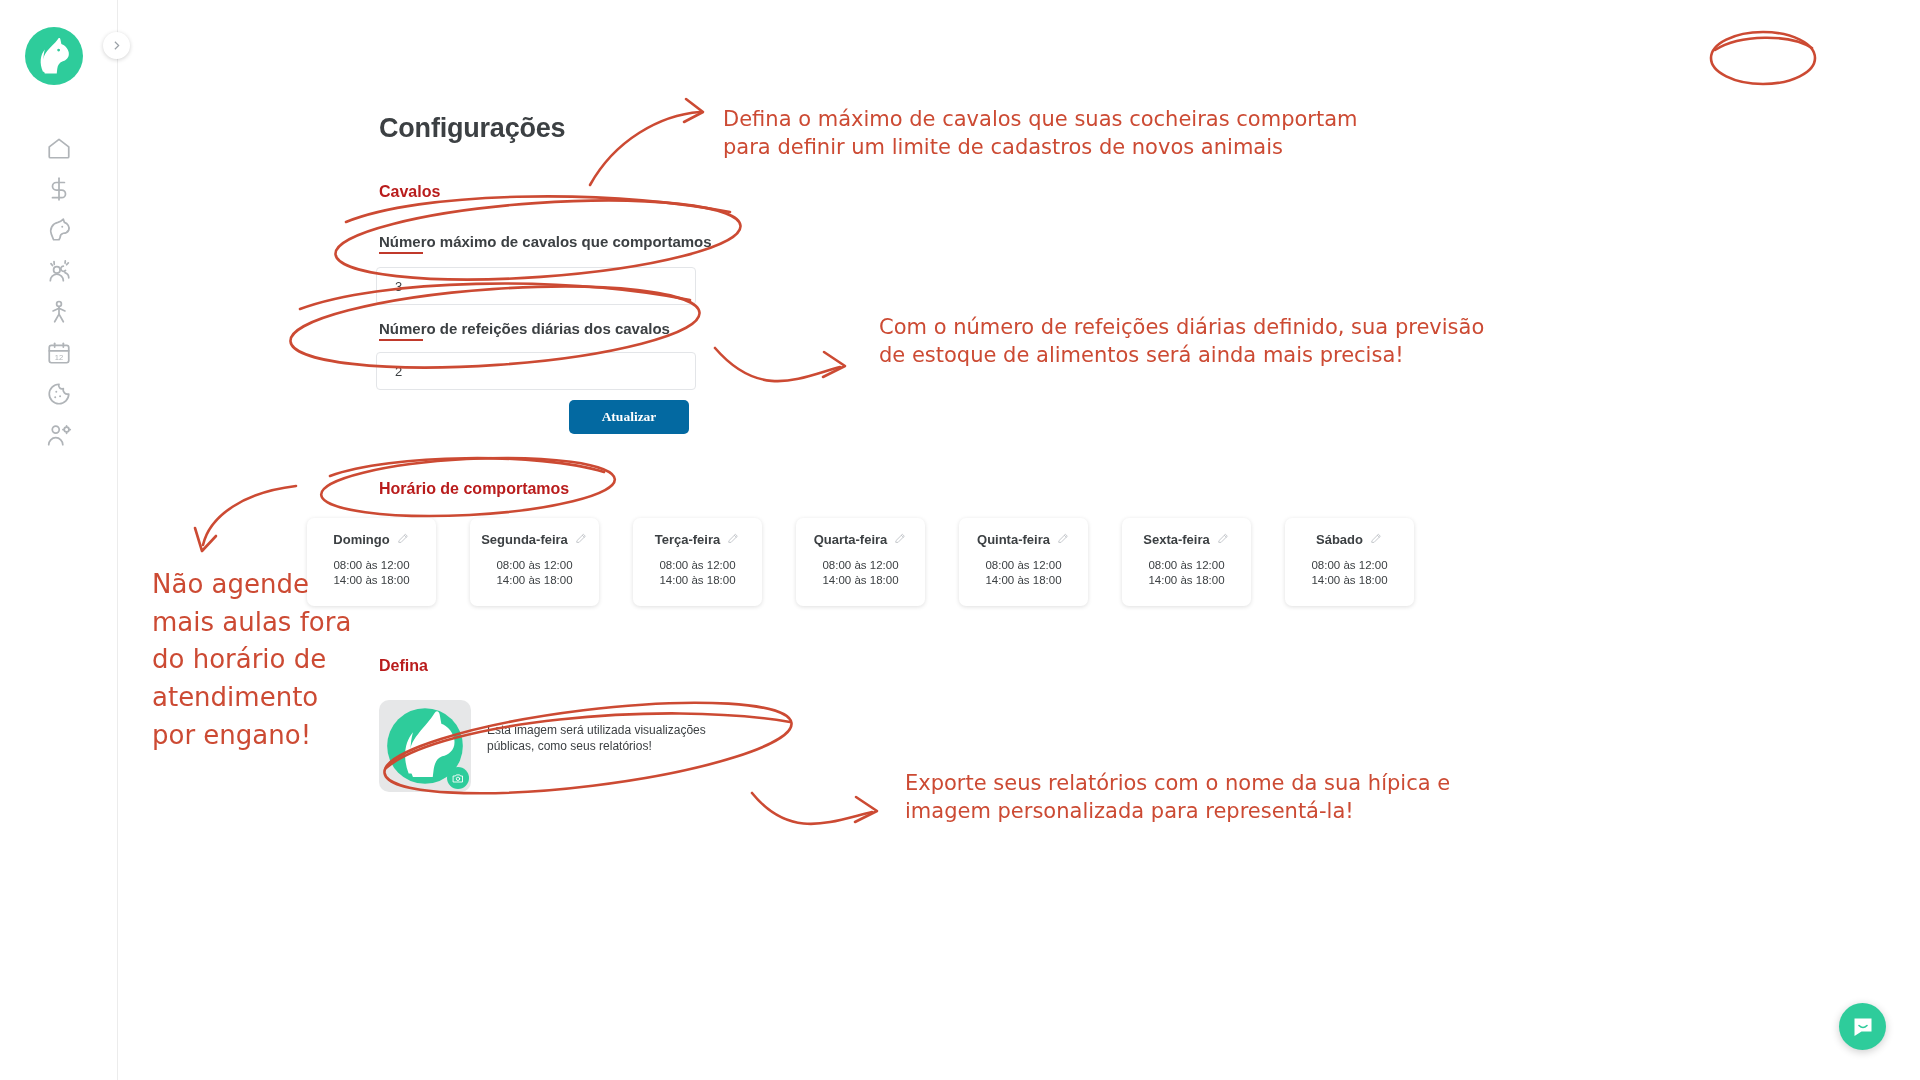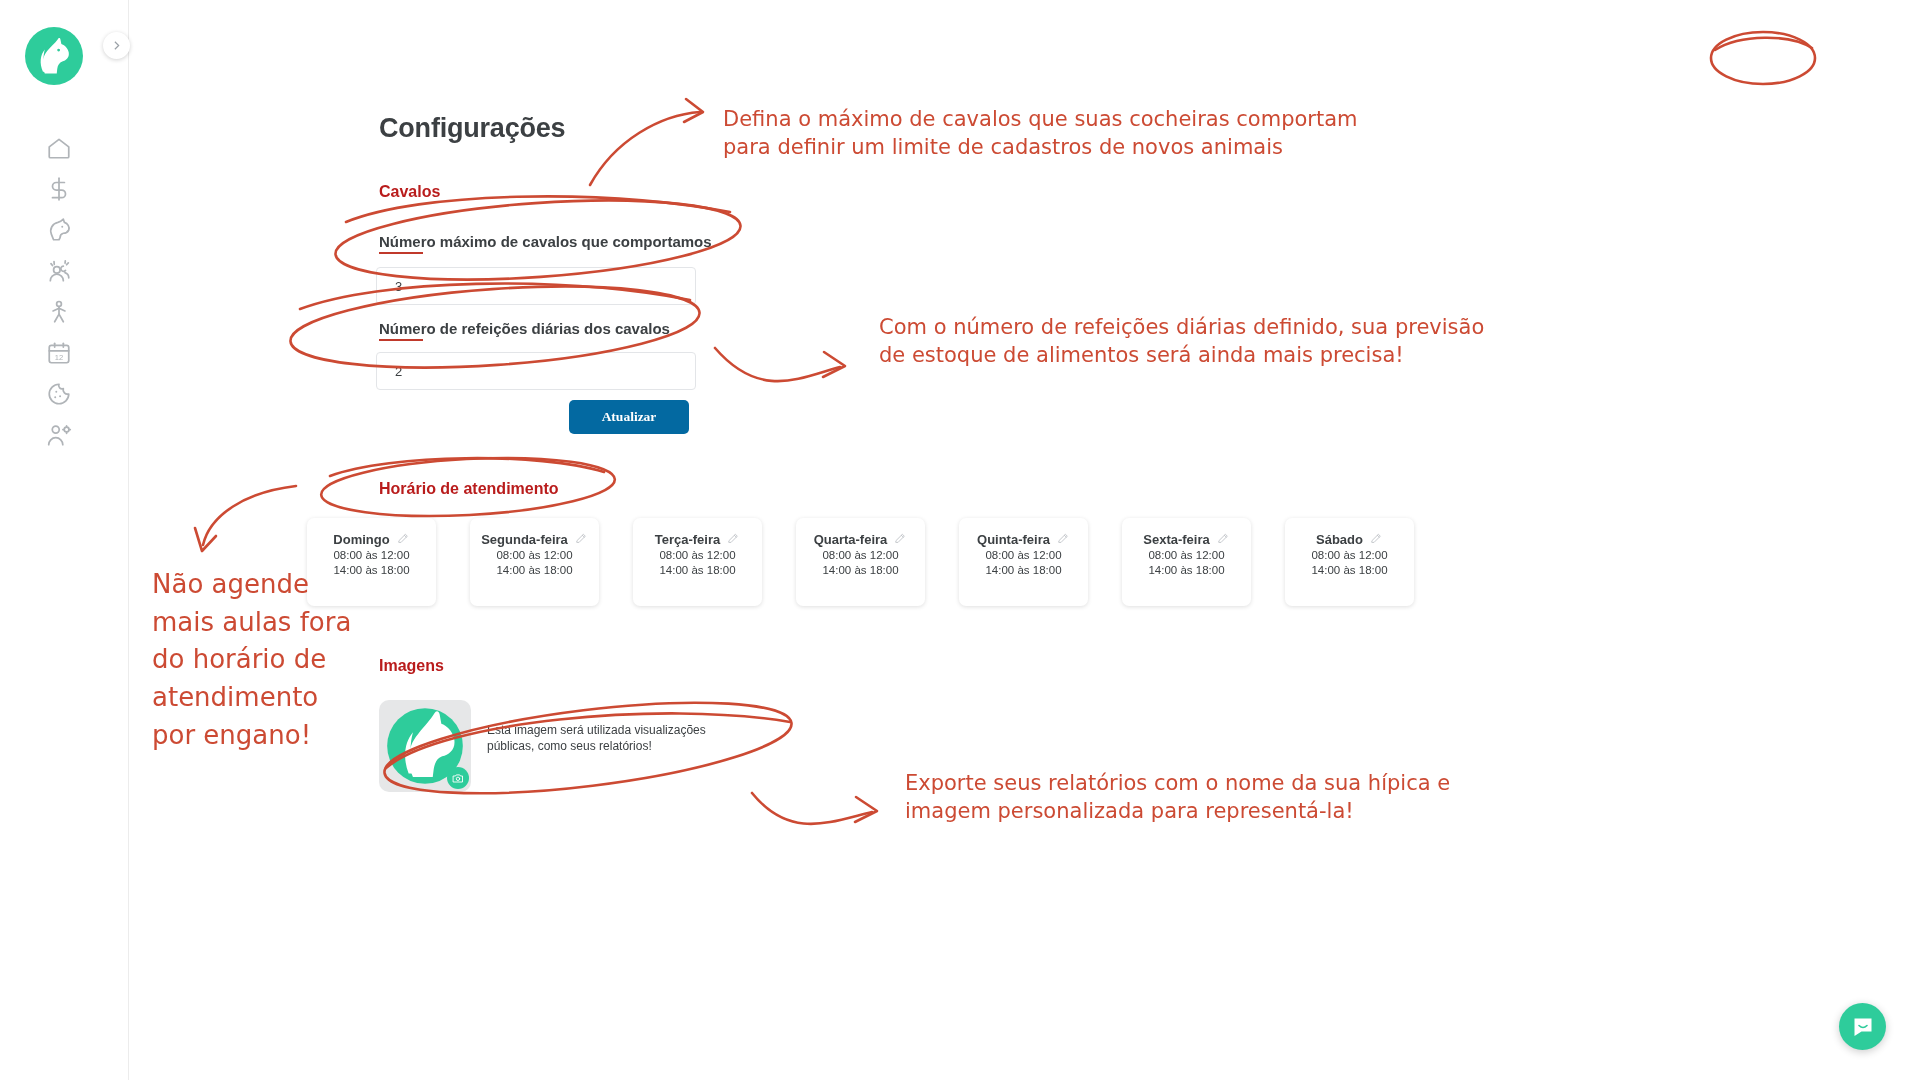--- a/index.html
+++ b/index.html
@@ -7,21 +7,21 @@
     width: 1920px; height: 1080px;
     background: #ffffff;
     font-family: "Liberation Sans", sans-serif;
     overflow: hidden;
     position: relative;
   }
 
   
   #sidebar {
     position: absolute; left: 0; top: 0;
-    width: 129px; height: 1080px;
+    width: 118px; height: 1080px;
     background: #ffffff;
     border-right: 1px solid #ececec;
     z-index: 20;
   }
   #sidebar-logo {
     position: absolute; left: 25px; top: 27px;
     width: 58px; height: 58px;
     border-radius: 50%;
     background: #2ecc9b;
     display: flex; align-items: center; justify-content: center;
@@ -112,21 +112,21 @@
     box-shadow: 0 1px 4px rgba(0,0,0,0.13);
     padding-top: 12px;
   }
   .day-card-head {
     display: flex; align-items: center; justify-content: center;
     gap: 7px;
   }
   .day-card-title { font-size: 13px; font-weight: bold; color: #3c4043; }
   .pencil-icon svg { width: 13px; height: 13px; stroke: #b9bdc2; fill: none; stroke-width: 1.5; stroke-linecap: round; stroke-linejoin: round; }
   .day-times {
-    margin-top: 0; text-align: center;
+    margin-top: 10px; text-align: center;
     font-size: 11.5px; color: #3c4043; line-height: 1.34;
   }
 
   
   #img-thumb {
     position: absolute; left: 262px; top: 700px;
     width: 92px; height: 92px;
     background: #e6e7e8;
     border-radius: 10px;
     display: flex; align-items: center; justify-content: center;
@@ -268,21 +268,21 @@
   <div class="field-label" id="lbl-max">Número máximo de cavalos que comportamos</div>
   <div class="field-underline" id="und-max"></div>
   <div class="field-input" id="inp-max">3</div>
 
   <div class="field-label" id="lbl-ref">Número de refeições diárias dos cavalos</div>
   <div class="field-underline" id="und-ref"></div>
   <div class="field-input" id="inp-ref">2</div>
 
   <button id="btn-atualizar">Atualizar</button>
 
-  <div class="section-head" id="sec-horario">Horário de atendimento</div>
+  <div class="section-head" id="sec-horario">Horário de comportamos</div>
 
   <div id="day-cards">
       <div class="day-card" style="left: 0px;">
         <div class="day-card-head">
           <span class="day-card-title">Domingo</span>
           <span class="pencil-icon"><svg viewBox="0 0 24 24">
               <path d="M4 17.5 L15.5 6 L19 9.5 L7.5 21 H4 Z"></path>
               <line x1="13.6" y1="7.9" x2="17.1" y2="11.4"></line>
             </svg></span>
         </div>
@@ -364,21 +364,21 @@
               <line x1="13.6" y1="7.9" x2="17.1" y2="11.4"></line>
             </svg></span>
         </div>
         <div class="day-times">
           <div>08:00 às 12:00</div>
           <div>14:00 às 18:00</div>
         </div>
       </div>
     </div>
 
-  <div class="section-head" id="sec-imagens">Imagens</div>
+  <div class="section-head" id="sec-imagens">Defina</div>
 
   <div id="img-thumb">
     <svg viewBox="0 0 100 100">
       <circle cx="50" cy="50" r="44" fill="#2ecc9b"></circle>
       <path fill="#ffffff" d="M36 86 C28 68 30 50 42 36 C50 26 56 20 61 12 C63 8 66 9 67 13 L69 24 C75 26 82 32 84 42 C86 54 78 60 70 62 C64 64 61 70 60 78 L59 86 Z"></path>
       <path fill="#ffffff" d="M31 82 C24 64 26 46 36 34 C32 48 32 66 38 82 Z"></path>
     </svg>
   </div>
   <div id="camera-badge">
     <svg viewBox="0 0 24 24">

